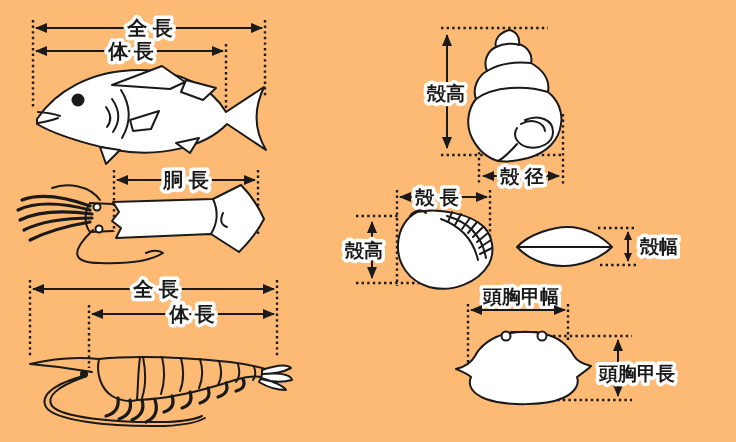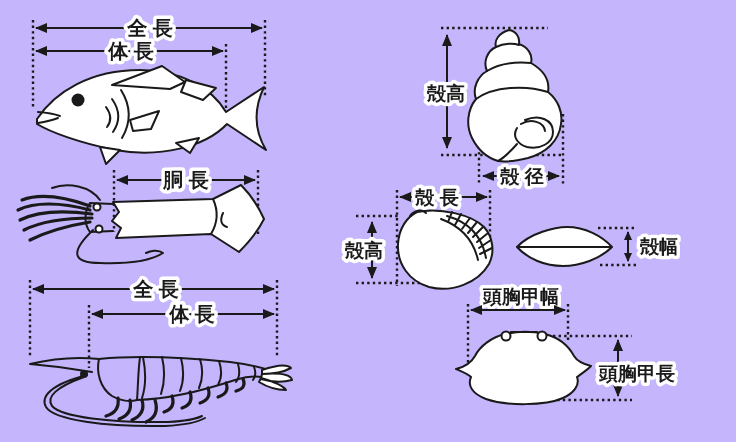--- a/index.html
+++ b/index.html
@@ -1,16 +1,16 @@
 <!DOCTYPE html>
 <html><head>
 <meta charset="utf-8">
 <style>
   html,body{margin:0;padding:0;background:#ffffff;}
-  .canvas{position:relative;width:736px;height:442px;background:#c4b5fd;overflow:hidden;
+  .canvas{position:relative;width:736px;height:442px;background:#fdba74;overflow:hidden;
           font-family:"Liberation Sans",sans-serif;}
   svg{display:block;color:#1a1a1a;}
   .ln{fill:none;stroke:currentColor;stroke-width:2;stroke-linecap:round;stroke-linejoin:round;}
   .ln3{fill:none;stroke:currentColor;stroke-width:3.2;stroke-linecap:round;stroke-linejoin:round;}
   .shape{fill:#ffffff;stroke:currentColor;stroke-width:2;stroke-linejoin:round;}
   .solid{fill:currentColor;stroke:none;}
   .dot{fill:none;stroke:currentColor;stroke-width:2.4;stroke-dasharray:2.4 3.2;stroke-linecap:butt;}
   .arrow{fill:none;stroke:currentColor;stroke-width:2;}
   .lbl{font-family:"Liberation Sans",sans-serif;font-weight:bold;font-size:20px;
        fill:currentColor;stroke:#ffffff;stroke-width:7px;paint-order:stroke;

